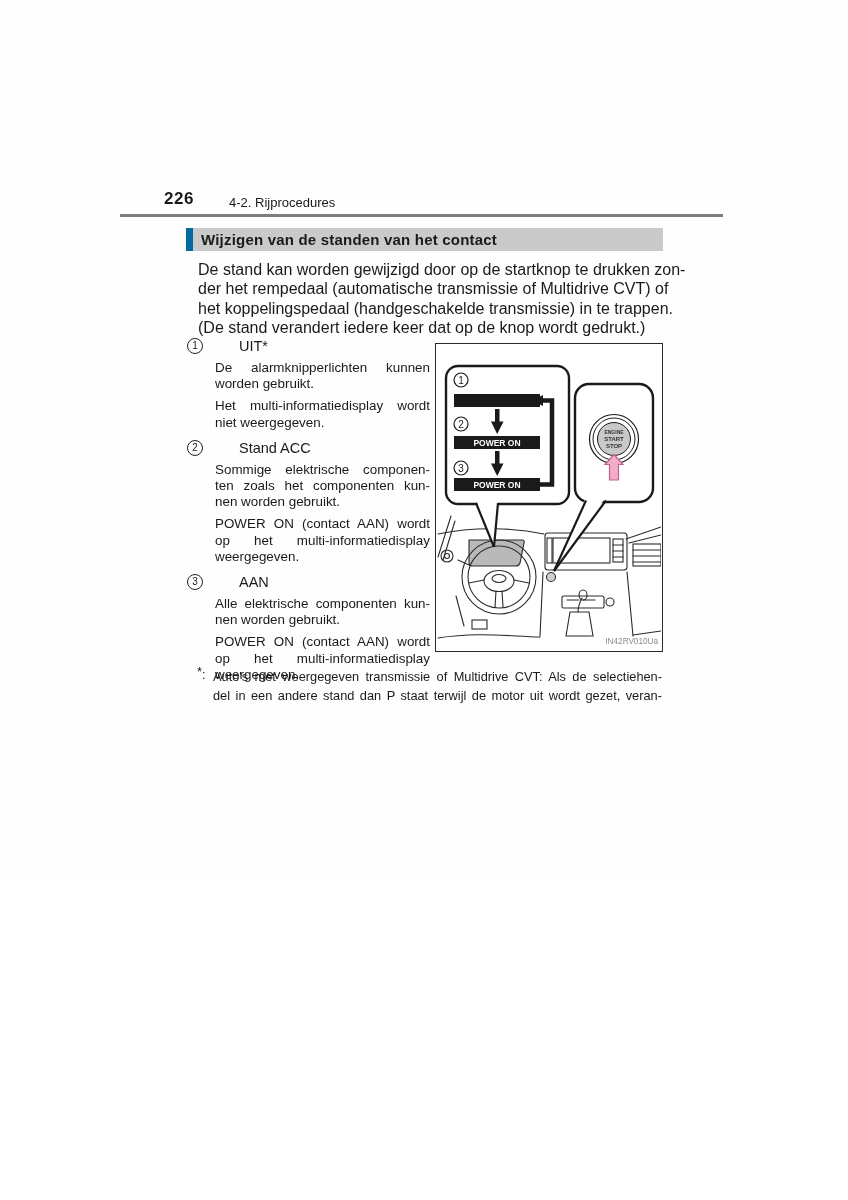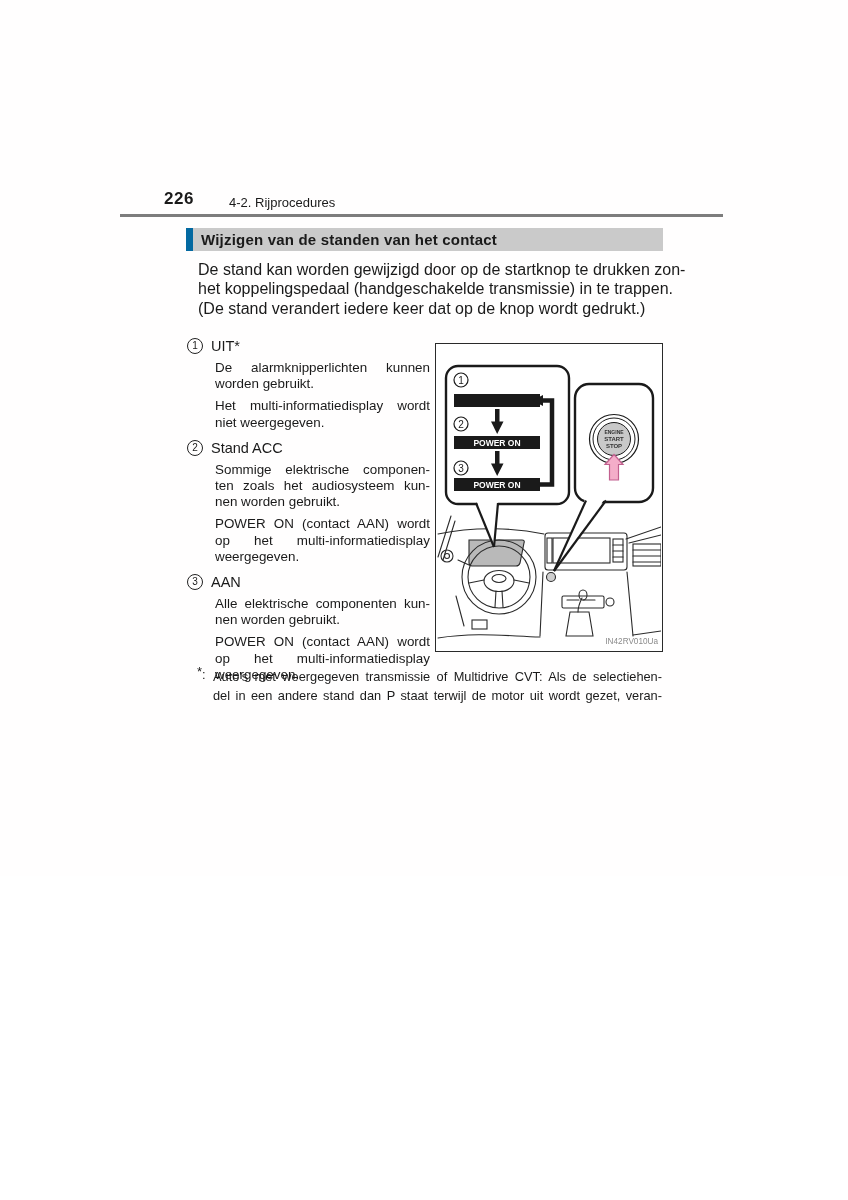--- a/index.html
+++ b/index.html
@@ -26,21 +26,21 @@
   .tline{white-space:nowrap;text-align:left;}
   .jl{text-align:justify;text-align-last:justify;}
   
   .list{position:absolute;left:187px;top:337px;width:246px;}
   .item{margin-bottom:8px;}
   .ihead{display:flex;align-items:center;gap:8px;height:18px;margin-bottom:5px;}
   .cnum{
     flex:0 0 auto;width:14px;height:14px;border:1.2px solid #222;border-radius:50%;
     font-size:10px;display:inline-flex;align-items:center;justify-content:center;line-height:1;
   }
-  .ihtext{font-size:14.5px;}
+  .ihtext{font-size:14.5px;margin-left:28px;}
   .ibody{margin-left:28px;width:215px;font-size:13.4px;margin-bottom:6px;}
   .ibody .tline{line-height:16.2px;}
   
   .figure{
     position:absolute;left:435px;top:343px;width:228px;height:309px;
     border:1.4px solid #2a2a2a;background:#fff;box-sizing:border-box;
   }
   
   .footnote{position:absolute;left:197px;top:667px;width:465px;font-size:12.8px;}
   .fnmark{position:absolute;left:0;top:0;}
@@ -56,20 +56,21 @@
   <span class="pagenum">226</span>
   <span class="secref">4-2. Rijprocedures</span>
   <div class="rule"></div>
 
   <div class="titlebar">
     <span>Wijzigen van de standen van het contact</span>
   </div>
 
   <div class="intro">
       <div class="tline jl">De stand kan worden gewijzigd door op de startknop te drukken zon-</div>
+      <div class="tline jl">der het rempedaal (automatische transmissie of Multidrive CVT) of</div>
       <div class="tline jl">het koppelingspedaal (handgeschakelde transmissie) in te trappen.</div>
       <div class="tline">(De stand verandert iedere keer dat op de knop wordt gedrukt.)</div>
     </div>
 
   <div class="list">
 
     <div class="item">
       <div class="ihead">
         <span class="cnum">1</span>
         <span class="ihtext">UIT*</span>
@@ -84,21 +85,21 @@
         </div>
     </div>
 
     <div class="item">
       <div class="ihead">
         <span class="cnum">2</span>
         <span class="ihtext">Stand ACC</span>
       </div>
       <div class="ibody">
           <div class="tline jl">Sommige elektrische componen-</div>
-          <div class="tline jl">ten zoals het audiosysteem kun-</div>
+          <div class="tline jl">ten zoals het componenten kun-</div>
           <div class="tline">nen worden gebruikt.</div>
         </div>
       <div class="ibody">
           <div class="tline jl">POWER ON (contact AAN) wordt</div>
           <div class="tline jl">op het multi-informatiedisplay</div>
           <div class="tline">weergegeven.</div>
         </div>
     </div>
 
     <div class="item">

